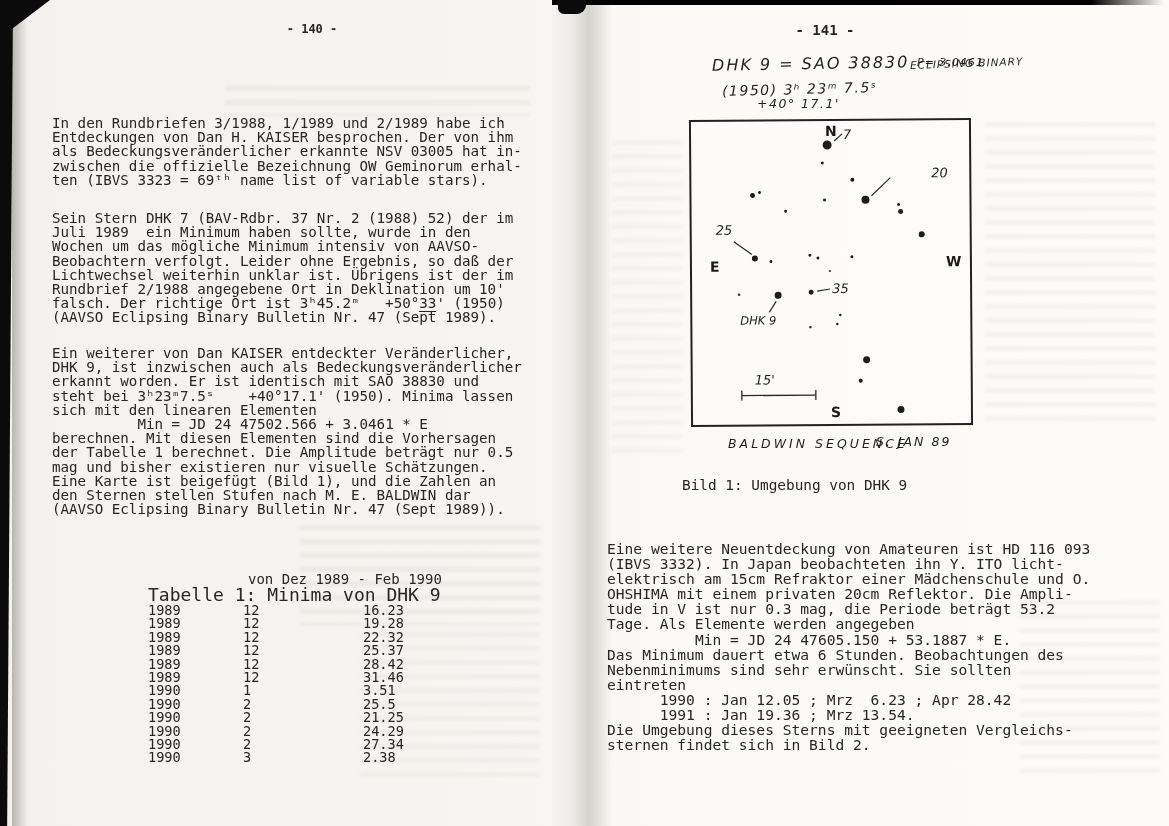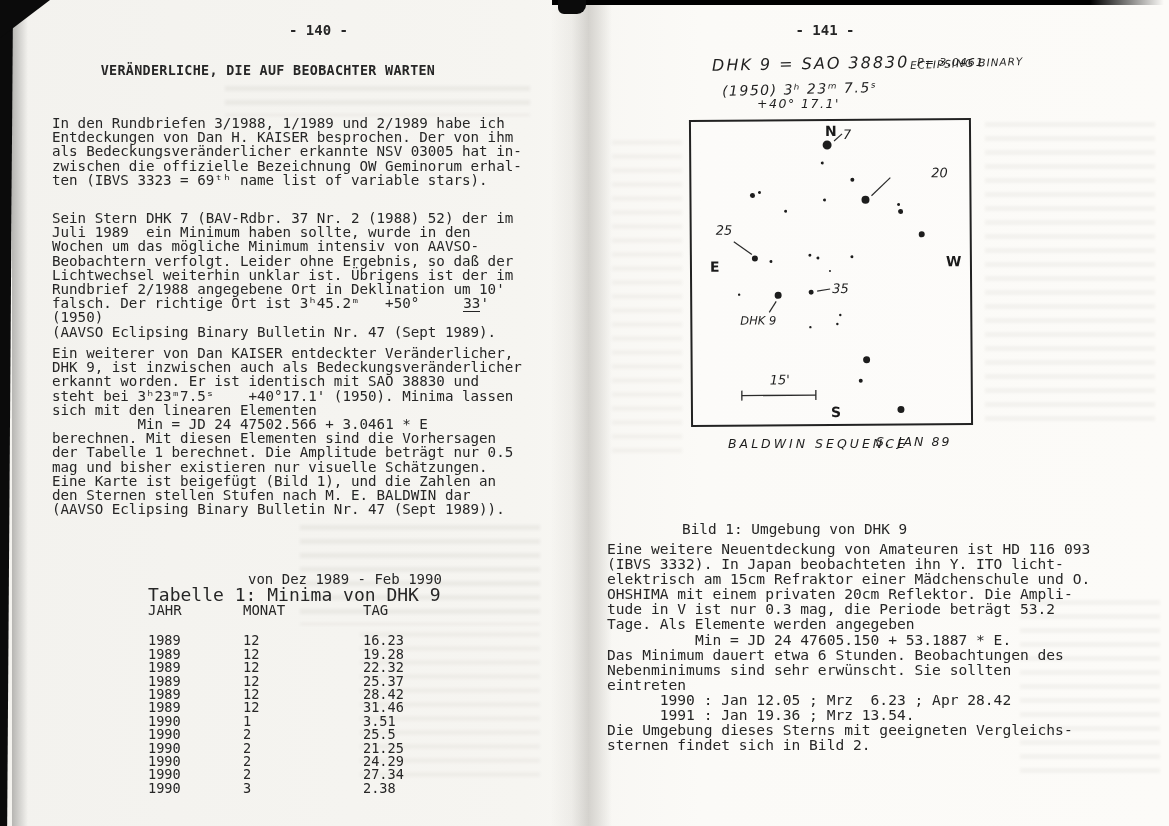--- a/index.html
+++ b/index.html
@@ -7,21 +7,21 @@
   #scan{position:relative;width:1169px;height:826px;
         background:linear-gradient(90deg,#f3f2ee 0%,#f6f5f1 45%,#fbfaf7 60%,#fcfbf8 100%);
         font-family:"DejaVu Sans Mono","DejaVu Sans",monospace;color:#262626;}
   .mono{font-family:"DejaVu Sans Mono","DejaVu Sans",monospace;color:#262626;}
   .hand{font-family:"DejaVu Sans","Liberation Sans",sans-serif;font-style:italic;color:#1f1f1f;}
   .abs{position:absolute;}
   .pre{white-space:pre-wrap;}
   .body-left{font-size:14.2px;line-height:14.2px;letter-spacing:0px;}
   .body-right{font-size:14.6px;line-height:15.1px;}
   .bold{font-weight:bold;}
-  .u-under{border-bottom:1.6px solid #242424;margin-left:44px;}
+  .u-under{border-bottom:1.6px solid #242424;}
   
   .trow,.hrow{display:flex;height:13.4px;line-height:13.4px;font-size:13.6px;}
   .hrow{margin-bottom:17px;font-size:14px;}
   .tcell:nth-child(1),.hcell:nth-child(1){width:95px;}
   .tcell:nth-child(2),.hcell:nth-child(2){width:120px;}
   .tcell:nth-child(3),.hcell:nth-child(3){width:90px;}
   
   #chart-box{position:absolute;left:690px;top:119px;width:278px;height:303px;
              border:2px solid #222;transform:rotate(-0.4deg);background:rgba(255,255,255,0.25);}
   #chart-svg{position:absolute;left:0;top:0;}
@@ -50,23 +50,22 @@
 
 <div id="scan">
 
   <div class="ghost" style="left:225px;top:86px;width:305px;height:30px;"></div>
   <div class="ghost" style="left:300px;top:525px;width:240px;height:100px;"></div>
   <div class="ghost" style="left:360px;top:632px;width:180px;height:150px;opacity:.3;"></div>
   <div class="ghost" style="left:985px;top:122px;width:170px;height:300px;opacity:.35;"></div>
   <div class="ghost" style="left:612px;top:140px;width:70px;height:320px;opacity:.3;"></div>
   <div class="ghost" style="left:1020px;top:600px;width:140px;height:180px;opacity:.35;"></div>
 
-  <div class="abs mono bold" style="left:258px;top:22px;width:90px;text-align:right;font-size:14px;">- 140 -</div>
-
-  <div class="abs mono bold" style="left:52px;top:63px;width:432px;text-align:center;font-size:13.4px;letter-spacing:.3px;">VERÄNDERLICHE, DIE AUF BEOBACHTER WARTEN</div>
+  <div class="abs mono bold" style="left:267px;top:22px;width:90px;text-align:center;font-size:12px;">- 140 -</div>
+
 
   <div class="abs mono pre body-left" style="left:52px;top:116px;width:490px;">In den Rundbriefen 3/1988, 1/1989 und 2/1989 habe ich
 Entdeckungen von Dan H. KAISER besprochen. Der von ihm
 als Bedeckungsveränderlicher erkannte NSV 03005 hat in-
 zwischen die offizielle Bezeichnung OW Geminorum erhal-
 ten (IBVS 3323 = 69ᵗʰ name list of variable stars).</div>
 
   <div class="abs mono pre body-left" style="left:52px;top:211px;width:490px;"><span>Sein Stern DHK 7 (BAV-Rdbr. 37 Nr. 2 (1988) 52) der im
 Juli 1989  ein Minimum haben sollte, wurde in den
 Wochen um das mögliche Minimum intensiv von AAVSO-
@@ -86,25 +85,20 @@
 der Tabelle 1 berechnet. Die Amplitude beträgt nur 0.5
 mag und bisher existieren nur visuelle Schätzungen.
 Eine Karte ist beigefügt (Bild 1), und die Zahlen an
 den Sternen stellen Stufen nach M. E. BALDWIN dar
 (AAVSO Eclipsing Binary Bulletin Nr. 47 (Sept 1989)).</div>
 
   <div class="abs mono" style="left:148px;top:588px;font-size:18px;line-height:14px;">Tabelle 1: Minima von DHK 9</div>
   <div class="abs mono" style="left:248px;top:572px;font-size:14px;line-height:14px;">von Dez 1989 - Feb 1990</div>
 
   <div class="abs mono" style="left:148px;top:604px;">
-    <div class="hrow">
-        <span class="hcell">JAHR</span>
-        <span class="hcell">MONAT</span>
-        <span class="hcell">TAG</span>
-      </div>
     <div>
         <div class="trow">
           <span class="tcell">1989</span>
           <span class="tcell">12</span>
           <span class="tcell">16.23</span>
         </div>
         <div class="trow">
           <span class="tcell">1989</span>
           <span class="tcell">12</span>
           <span class="tcell">19.28</span>
@@ -206,32 +200,32 @@
         <line x1="143" y1="20" x2="151" y2="13" stroke="#2a2a2a" stroke-width="1.2"></line>
         <line x1="180" y1="75" x2="199" y2="57" stroke="#2a2a2a" stroke-width="1.2"></line>
         <line x1="42" y1="120" x2="60" y2="133" stroke="#2a2a2a" stroke-width="1.2"></line>
         <line x1="125" y1="170" x2="138" y2="168" stroke="#2a2a2a" stroke-width="1.2"></line>
         <line x1="84" y1="180" x2="77" y2="191" stroke="#2a2a2a" stroke-width="1.2"></line>
       </svg>
     <div class="compass" style="left:134px;top:2px;">N</div>
     <div class="compass" style="left:138px;top:283px;">S</div>
     <div class="compass" style="left:18px;top:137px;">E</div>
     <div class="compass" style="left:254px;top:133px;">W</div>
-    <div class="hand-label" style="left:62px;top:251px;font-size:13px;margin-left:15px;">15'</div>
+    <div class="hand-label" style="left:62px;top:251px;font-size:13px;">15'</div>
   <div class="hand-label" style="left: 152px; top: 6px; font-size: 13px;">7</div>
       <div class="hand-label" style="left: 200px; top: 45px; font-size: 13px; margin-left: 40px;">20</div>
       <div class="hand-label" style="left: 24px; top: 101px; font-size: 13px;">25</div>
       <div class="hand-label" style="left: 140px; top: 160px; font-size: 13px;">35</div>
       <div class="hand-label" style="left: 48px; top: 192px; font-size: 11.5px;">DHK 9</div>
     </div>
 
   <div class="abs hand" style="left:728px;top:436px;font-size:12.5px;letter-spacing:3px;">BALDWIN SEQUENCE</div>
   <div class="abs hand" style="left:876px;top:434px;font-size:12.5px;letter-spacing:2px;">S. JAN 89</div>
 
-  <div class="abs mono" style="left:682px;top:477px;font-size:14.4px;margin-top:44px;">Bild 1: Umgebung von DHK 9</div>
+  <div class="abs mono" style="left:682px;top:477px;font-size:14.4px;">Bild 1: Umgebung von DHK 9</div>
 
   <div class="abs mono pre body-right" style="left:607px;top:541px;width:520px;">Eine weitere Neuentdeckung von Amateuren ist HD 116 093
 (IBVS 3332). In Japan beobachteten ihn Y. ITO licht-
 elektrisch am 15cm Refraktor einer Mädchenschule und O.
 OHSHIMA mit einem privaten 20cm Reflektor. Die Ampli-
 tude in V ist nur 0.3 mag, die Periode beträgt 53.2
 Tage. Als Elemente werden angegeben
           Min = JD 24 47605.150 + 53.1887 * E.
 Das Minimum dauert etwa 6 Stunden. Beobachtungen des
 Nebenminimums sind sehr erwünscht. Sie sollten

